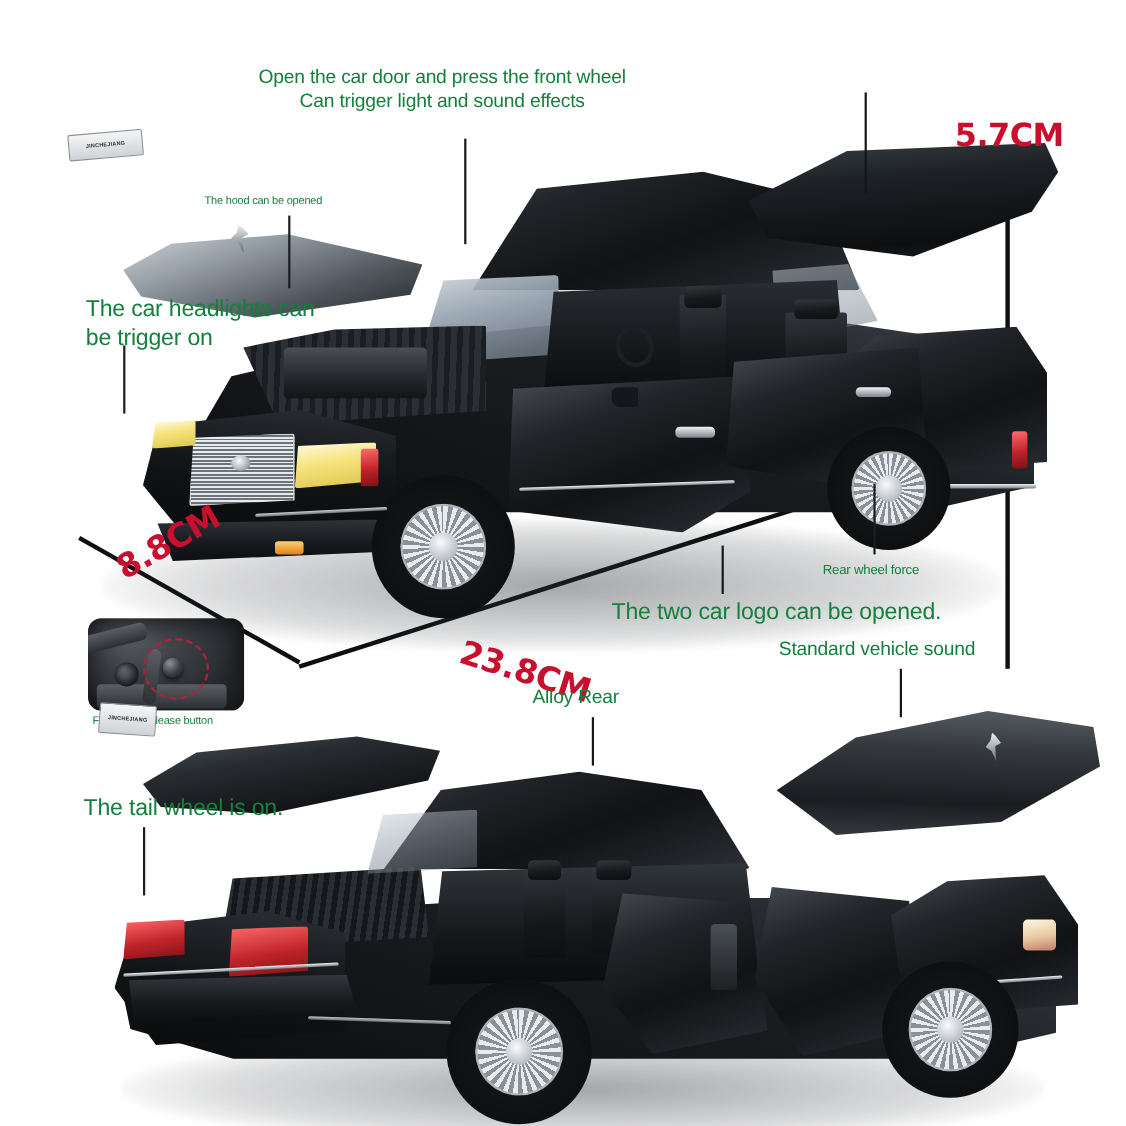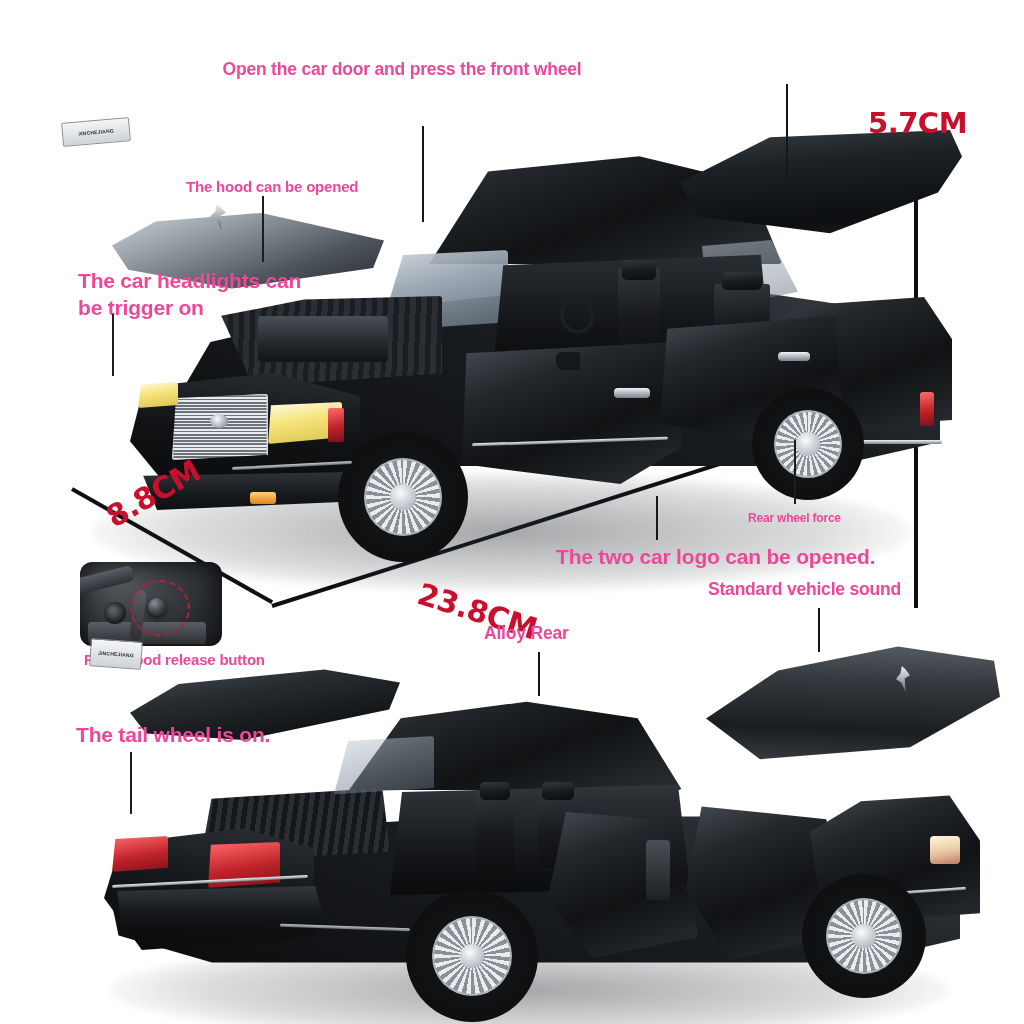--- a/index.html
+++ b/index.html
@@ -8,29 +8,29 @@
     background:#ffffff;
     font-family:"Liberation Sans", sans-serif;
     overflow:hidden;
     position:relative;
   }
   #stage{position:absolute;left:0;top:0;width:1024px;height:1024px;}
 
   
   .anno{
     position:absolute;
-    color:#ec4899;
-    font-weight:bold;
+    color:#15803d;
+    font-weight:normal;
     white-space:nowrap;
     letter-spacing:-0.2px;
     line-height:1.28;
   }
   .anno.big{font-size:17.5px;}
   .anno.mid{font-size:21px;}
-  .anno.sml{font-size:15px;}
+  .anno.sml{font-size:10px;}
   .anno.tiny{font-size:12px;}
   .anno.ctr{text-align:center;}
 
   
   .lead{position:absolute;background:#15171a;}
   .lead.v{width:2px;}
   .lead.thin{width:1.6px;background:#1b1d21;}
 
   
   .dim{
@@ -229,20 +229,21 @@
 
     <div class="shape tire" style="left:690px;top:268px;width:112px;height:112px;"></div>
     <div class="rim" style="left:712px;top:290px;width:68px;height:68px;"></div>
     <div class="rimhub" style="left:734px;top:312px;width:24px;height:24px;"></div>
 
     <div class="shape chrome" style="left:170px;top:344px;width:120px;height:3px;border-radius:2px;transform:rotate(-3deg);opacity:.85;"></div>
   </div>
 
   <div class="anno big ctr" style="left:222px;top:58px;width:360px;">
     <div>Open the car door and press the front wheel</div>
+    <div>Can trigger light and sound effects</div>
   </div>
   <div class="lead v" style="left:422px;top:126px;height:96px;"></div>
 
   <div class="lead v" style="left:786px;top:84px;height:92px;"></div>
 
   <div class="anno sml" style="left:186px;top:177px;">The hood can be opened</div>
   <div class="lead thin" style="left:262px;top:196px;height:66px;"></div>
 
   <div class="anno mid" style="left:78px;top:268px;">
     <div>The car headlights can</div>

